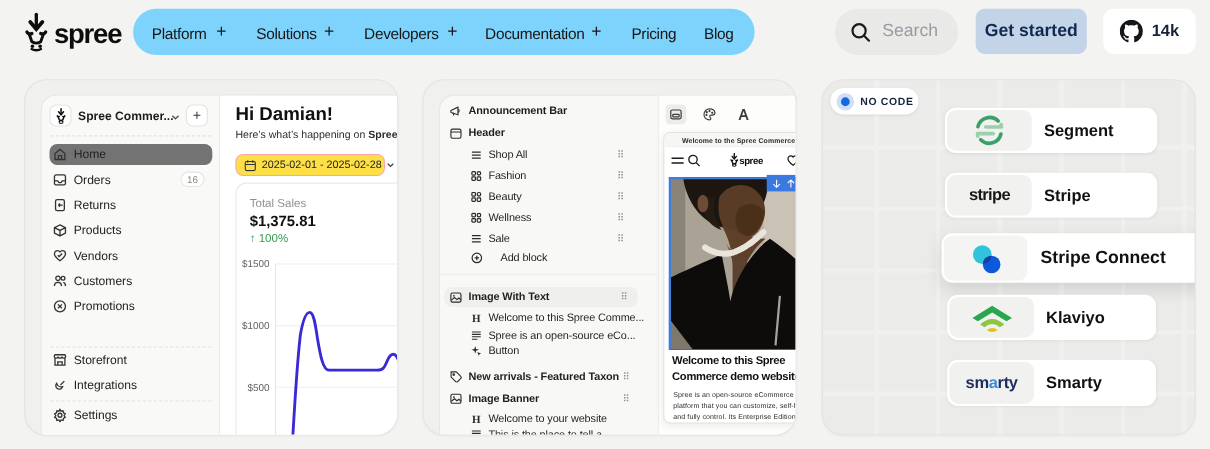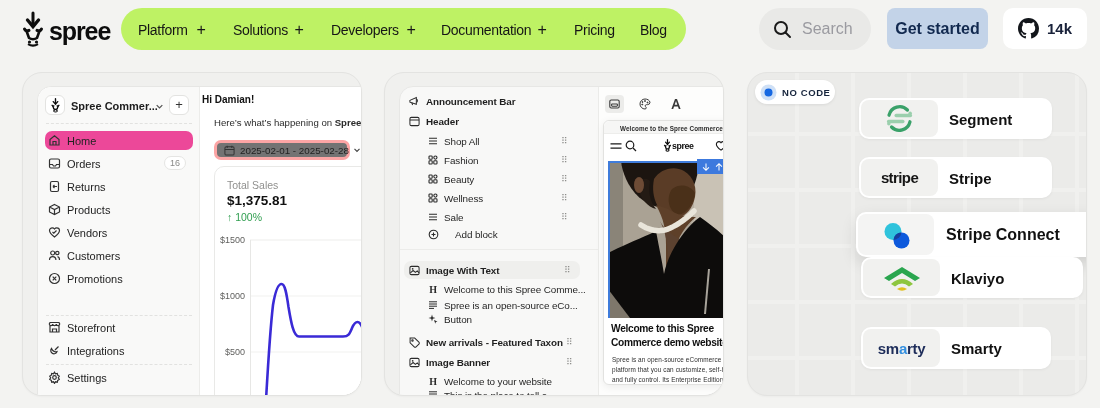--- a/index.html
+++ b/index.html
@@ -1,21 +1,21 @@
 <!DOCTYPE html>
 <html><head>
 <meta charset="utf-8">
 <style>
   * { margin:0; padding:0; box-sizing:border-box; }
   html,body { width:1100px; height:408px; overflow:hidden; }
   body { font-family:"Liberation Sans", sans-serif; background:#f3f3f1; position:relative; }
   .abs { position:absolute; }
 
   
-  .navpill { left:121px; top:8px; width:565px; height:42px; border-radius:21px; background:#bef264; }
+  .navpill { left:121px; top:8px; width:565px; height:42px; border-radius:21px; background:#7dd3fc; }
   .navpill span { position:absolute; top:calc(50% + 1px); transform:translateY(-50%); white-space:nowrap;
                   font-size:14px; letter-spacing:-0.3px; color:#161616; }
   .plus { font-weight:400; color:#222; font-size:16px !important; }
   .searchpill { left:759px; top:8px; width:112px; height:42px; border-radius:21px; background:#e9e9e7;
                 display:flex; align-items:center; }
   .getstarted { left:887px; top:8px; width:101px; height:41px; border-radius:8px; background:#c3d3e8;
                 color:#12294f; font-weight:bold; font-size:16px; display:flex; align-items:center; justify-content:center; }
   .gh { left:1003px; top:8px; width:84px; height:41px; border-radius:10px; background:#ffffff;
         display:flex; align-items:center; justify-content:center; gap:8px; }
   .gh .t { font-weight:bold; font-size:15px; color:#19223a; }
@@ -37,30 +37,30 @@
              background:#f9f9f8; border-right:1px solid #ececea; border-radius:14px 0 0 0; }
   .sb-head { position:absolute; left:7px; top:8px; width:148px; height:22px; }
   .sb-tile { position:absolute; left:0px; top:0px; width:20px; height:20px; background:#fff;
              border:1px solid #e3e3e1; border-radius:6px; display:flex; align-items:center; justify-content:center; }
   .sb-name { position:absolute; left:26px; top:5px; font-size:11px; font-weight:bold; color:#1d1d1d; }
   .sb-plus { position:absolute; left:124px; top:0px; width:20px; height:20px; background:#fff;
              border:1px solid #e3e3e1; border-radius:6px; text-align:center; line-height:18px; font-size:13px; color:#333; }
   .mi { position:absolute; left:7px; width:148px; height:19px; display:flex; align-items:center; gap:6px;
         font-size:11px; color:#232323; padding-left:3px; }
   .mi svg { flex:0 0 auto; }
-  .mi.active { background:#ec4899; border-radius:7px; }
+  .mi.active { background:#737373; border-radius:7px; }
   .badge { position:absolute; right:7px; top:2px; font-size:9px; color:#8a8a88; background:#fff;
            border:1px solid #e5e5e3; border-radius:7px; padding:1px 5px; }
   .sb-div { position:absolute; left:8px; width:146px; border-top:1px dashed #e2e2e0; }
 
   .content1 { position:absolute; left:163px; top:0; width:167px; height:100%; background:#fff; }
-  .hi { position:absolute; left:1px; top:7px; font-size:10px; font-weight:bold; color:#111; }
+  .hi { position:absolute; left:13px; top:7px; font-size:17px; font-weight:bold; color:#111; }
   .hi-sub { position:absolute; left:13px; top:30px; font-size:9.6px; color:#2c2c2c; white-space:nowrap; }
-  .datepill { position:absolute; left:13px; top:53px; width:136px; height:20px; background:#737373;
-              border:3px solid #fca5a5; border-radius:7px; display:flex; align-items:center;
+  .datepill { position:absolute; left:13px; top:53px; width:136px; height:20px; background:#fde047;
+              border:1px solid #fca5a5; border-radius:7px; display:flex; align-items:center;
               font-size:9.8px; color:#222; white-space:nowrap; }
   .salescard { position:absolute; left:13px; top:79px; width:200px; height:260px; background:#fff;
                border:1px solid #e9e9e7; border-radius:10px; }
   .ts-label { position:absolute; left:12px; top:12px; font-size:10.5px; color:#90908e; }
   .ts-val { position:absolute; left:12px; top:26px; font-size:13.5px; font-weight:bold; color:#111; }
   .ts-pct { position:absolute; left:12px; top:44px; font-size:10.5px; color:#2f9e4f;text-align:center; }
 
   
   .builderwin { position:absolute; left:14px; top:13px; width:330px; height:320px;
                 background:#f8f8f7; border:1px solid #e7e7e5; border-radius:14px 0 0 0; }
@@ -511,21 +511,21 @@
               <circle cx="13" cy="12.5" r="8.5"></circle>
             </clipPath>
           </defs>
         <circle cx="13" cy="12.5" r="8.5" fill="#2fc3dc"></circle>
         <circle cx="21.5" cy="21.5" r="8" fill="#0d59dc"></circle>
         <circle cx="21.5" cy="21.5" r="8" fill="#173f9b" clip-path="url(#scc)"></circle>
       </svg>
     </div>
     <div class="nm" style="font-size:16px;">Stripe Connect</div>
   </div>
-  <div class="icard" style="left:76px; top:184px; width:222px; height:41px;">
+  <div class="icard" style="left:76px; top:195px; width:190px; height:41px;">
     <div class="tile">
       <svg width="40" height="26" viewBox="0 0 40 26">
         <path d="M2 13 L20 2 L38 13 L33 16 L20 8 L7 16 Z" fill="#2aa64f"></path>
         <path d="M9 19 Q20 9 31 19 L27 21.5 Q20 15.5 13 21.5 Z" fill="#8ec63f"></path>
         <path d="M15 24 Q20 20.5 25 24 Q20 27.5 15 24 Z" fill="#e0c020"></path>
       </svg>
     </div>
     <div class="nm">Klaviyo</div>
   </div>
   <div class="icard" style="left:76px; top:254px; width:190px; height:42px;">

